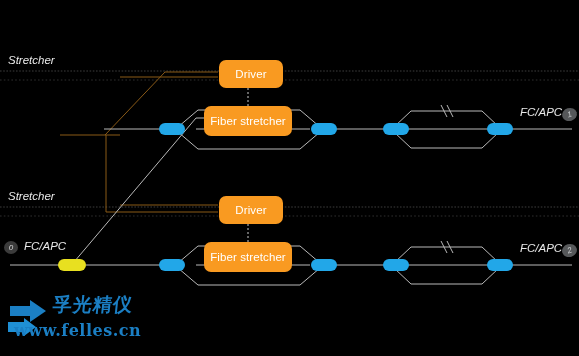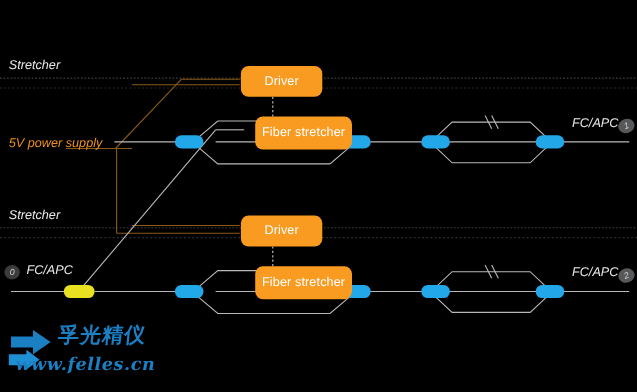--- a/index.html
+++ b/index.html
@@ -16,22 +16,22 @@
     background:#f99a21;
     border-radius:7px;
     color:#ffffff;
     font-size:11.5px;
     display:flex;align-items:center;justify-content:center;
     text-align:center;
     letter-spacing:.1px;
     box-shadow:0 0 0 0 rgba(0,0,0,0);
     user-select:none;
   }
-  .driver-box{width:74px;height:28px;font-size:11.5px;}
-  .stretcher-box{width:88px;height:30px;font-size:11.5px;margin-left:28px;}
+  .driver-box{width:64px;height:28px;font-size:11.5px;}
+  .stretcher-box{width:88px;height:30px;font-size:11.5px;}
 
   .lbl{
     position:absolute;
     color:#e9e9e9;
     font-size:11.5px;
     white-space:nowrap;
     user-select:none;
     font-style:italic;
   }
   .lbl-orange{color:#f0911f;}
@@ -63,21 +63,21 @@
   }
   .wm-cn{
     position:absolute;left:45px;top:0px;
     color:#1b7fc4;font-size:19px;font-weight:bold;
     font-family:"DejaVu Sans",sans-serif;
     letter-spacing:1px;
     transform:skewX(-6deg);
   }
   .wm-url{
     position:absolute;left:6px;top:29px;
-    color:#1b7fc4;font-size:16px;font-weight:bold;font-style:italic;
+    color:#1b7fc4;font-size:16px;font-weight:bold;
     font-family:"DejaVu Serif",serif;
     letter-spacing:.5px;
   }
 </style>
 </head>
 <body>
 
 <div id="stage">
 
   <svg id="svg-layer" viewBox="0 0 579 356" xmlns="http://www.w3.org/2000/svg">
@@ -170,21 +170,20 @@
   <div class="box driver-box" style="left:219px;top:60px;">Driver</div>
 
   <div class="box stretcher-box" style="left:204px;top:106px;">Fiber stretcher</div>
 
   <div class="box driver-box" style="left:219px;top:196px;">Driver</div>
 
   <div class="box stretcher-box" style="left:204px;top:242px;">Fiber stretcher</div>
 
   <div class="lbl" style="left:8px;top:54px;">Stretcher</div>
 
-  <div class="lbl lbl-orange" style="left:8px;top:125px;">5V power supply</div>
 
   <div class="lbl" style="left:8px;top:190px;">Stretcher</div>
 
   <div class="lbl" style="left:24px;top:240px;">FC/APC</div>
 
   <div class="badge" style="left:4px;top:241px;">0</div>
 
   <div class="lbl" style="left:520px;top:106px;">FC/APC</div>
 
   <div class="badge-r" style="left:562px;top:108px;">1</div>

